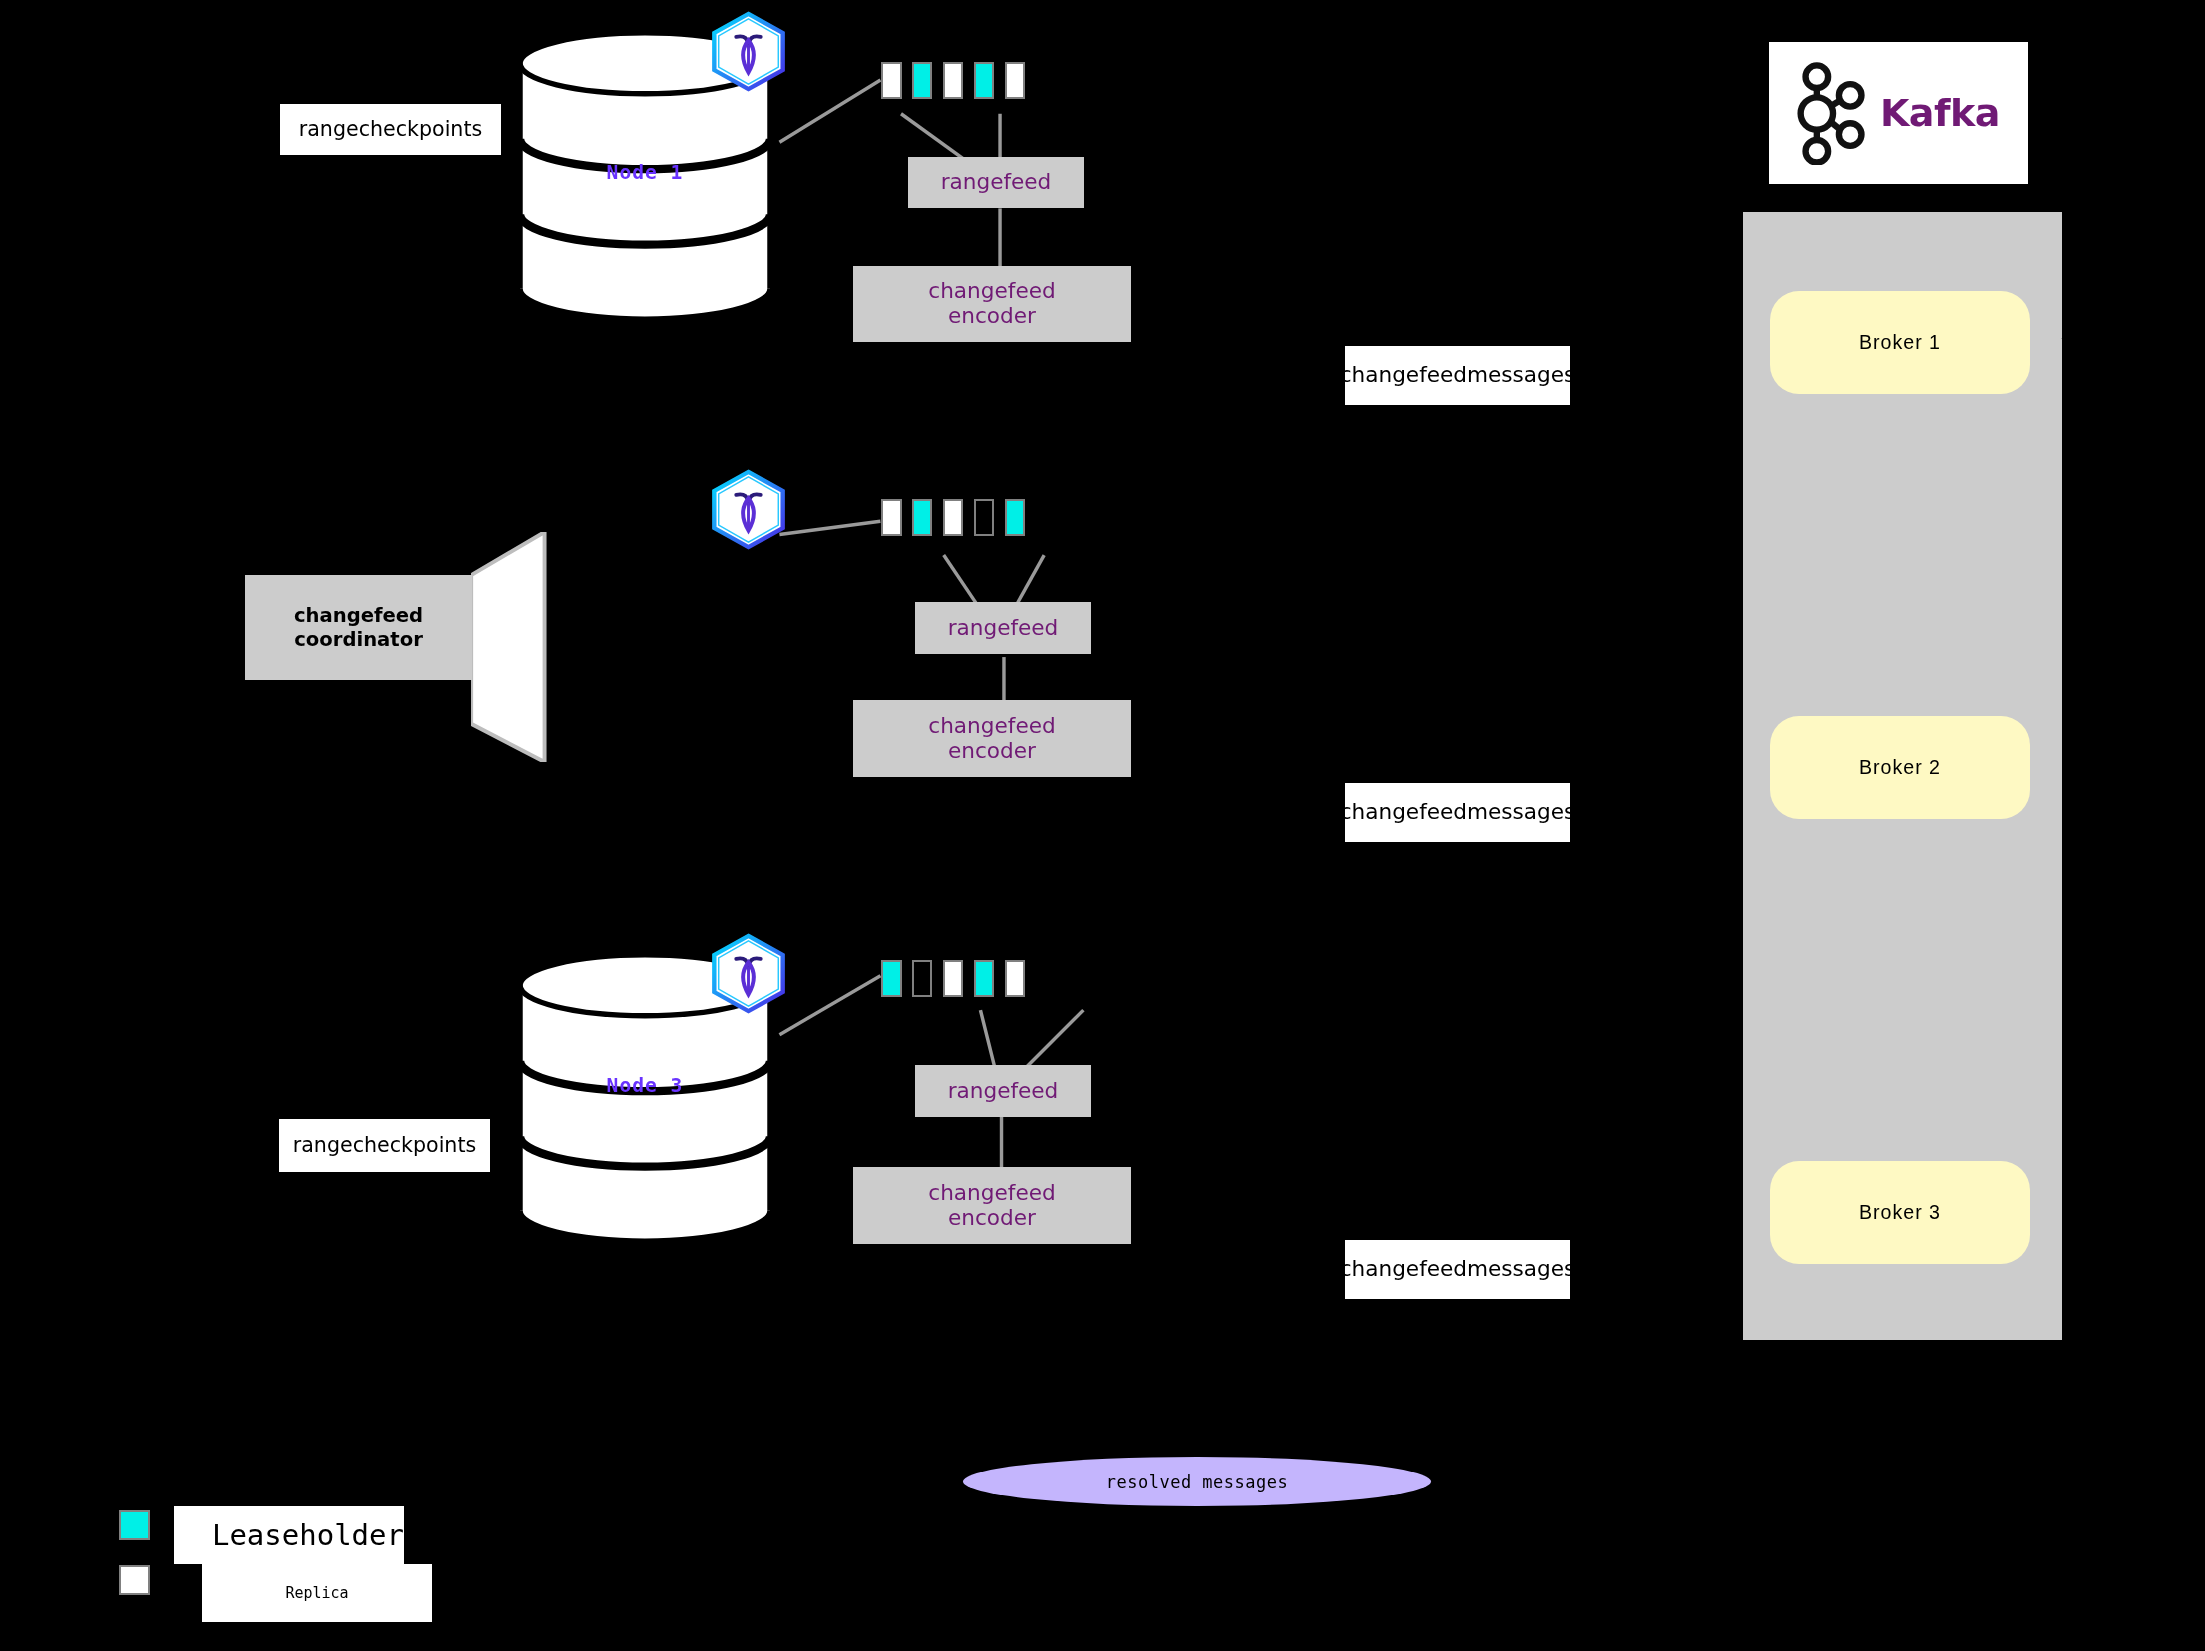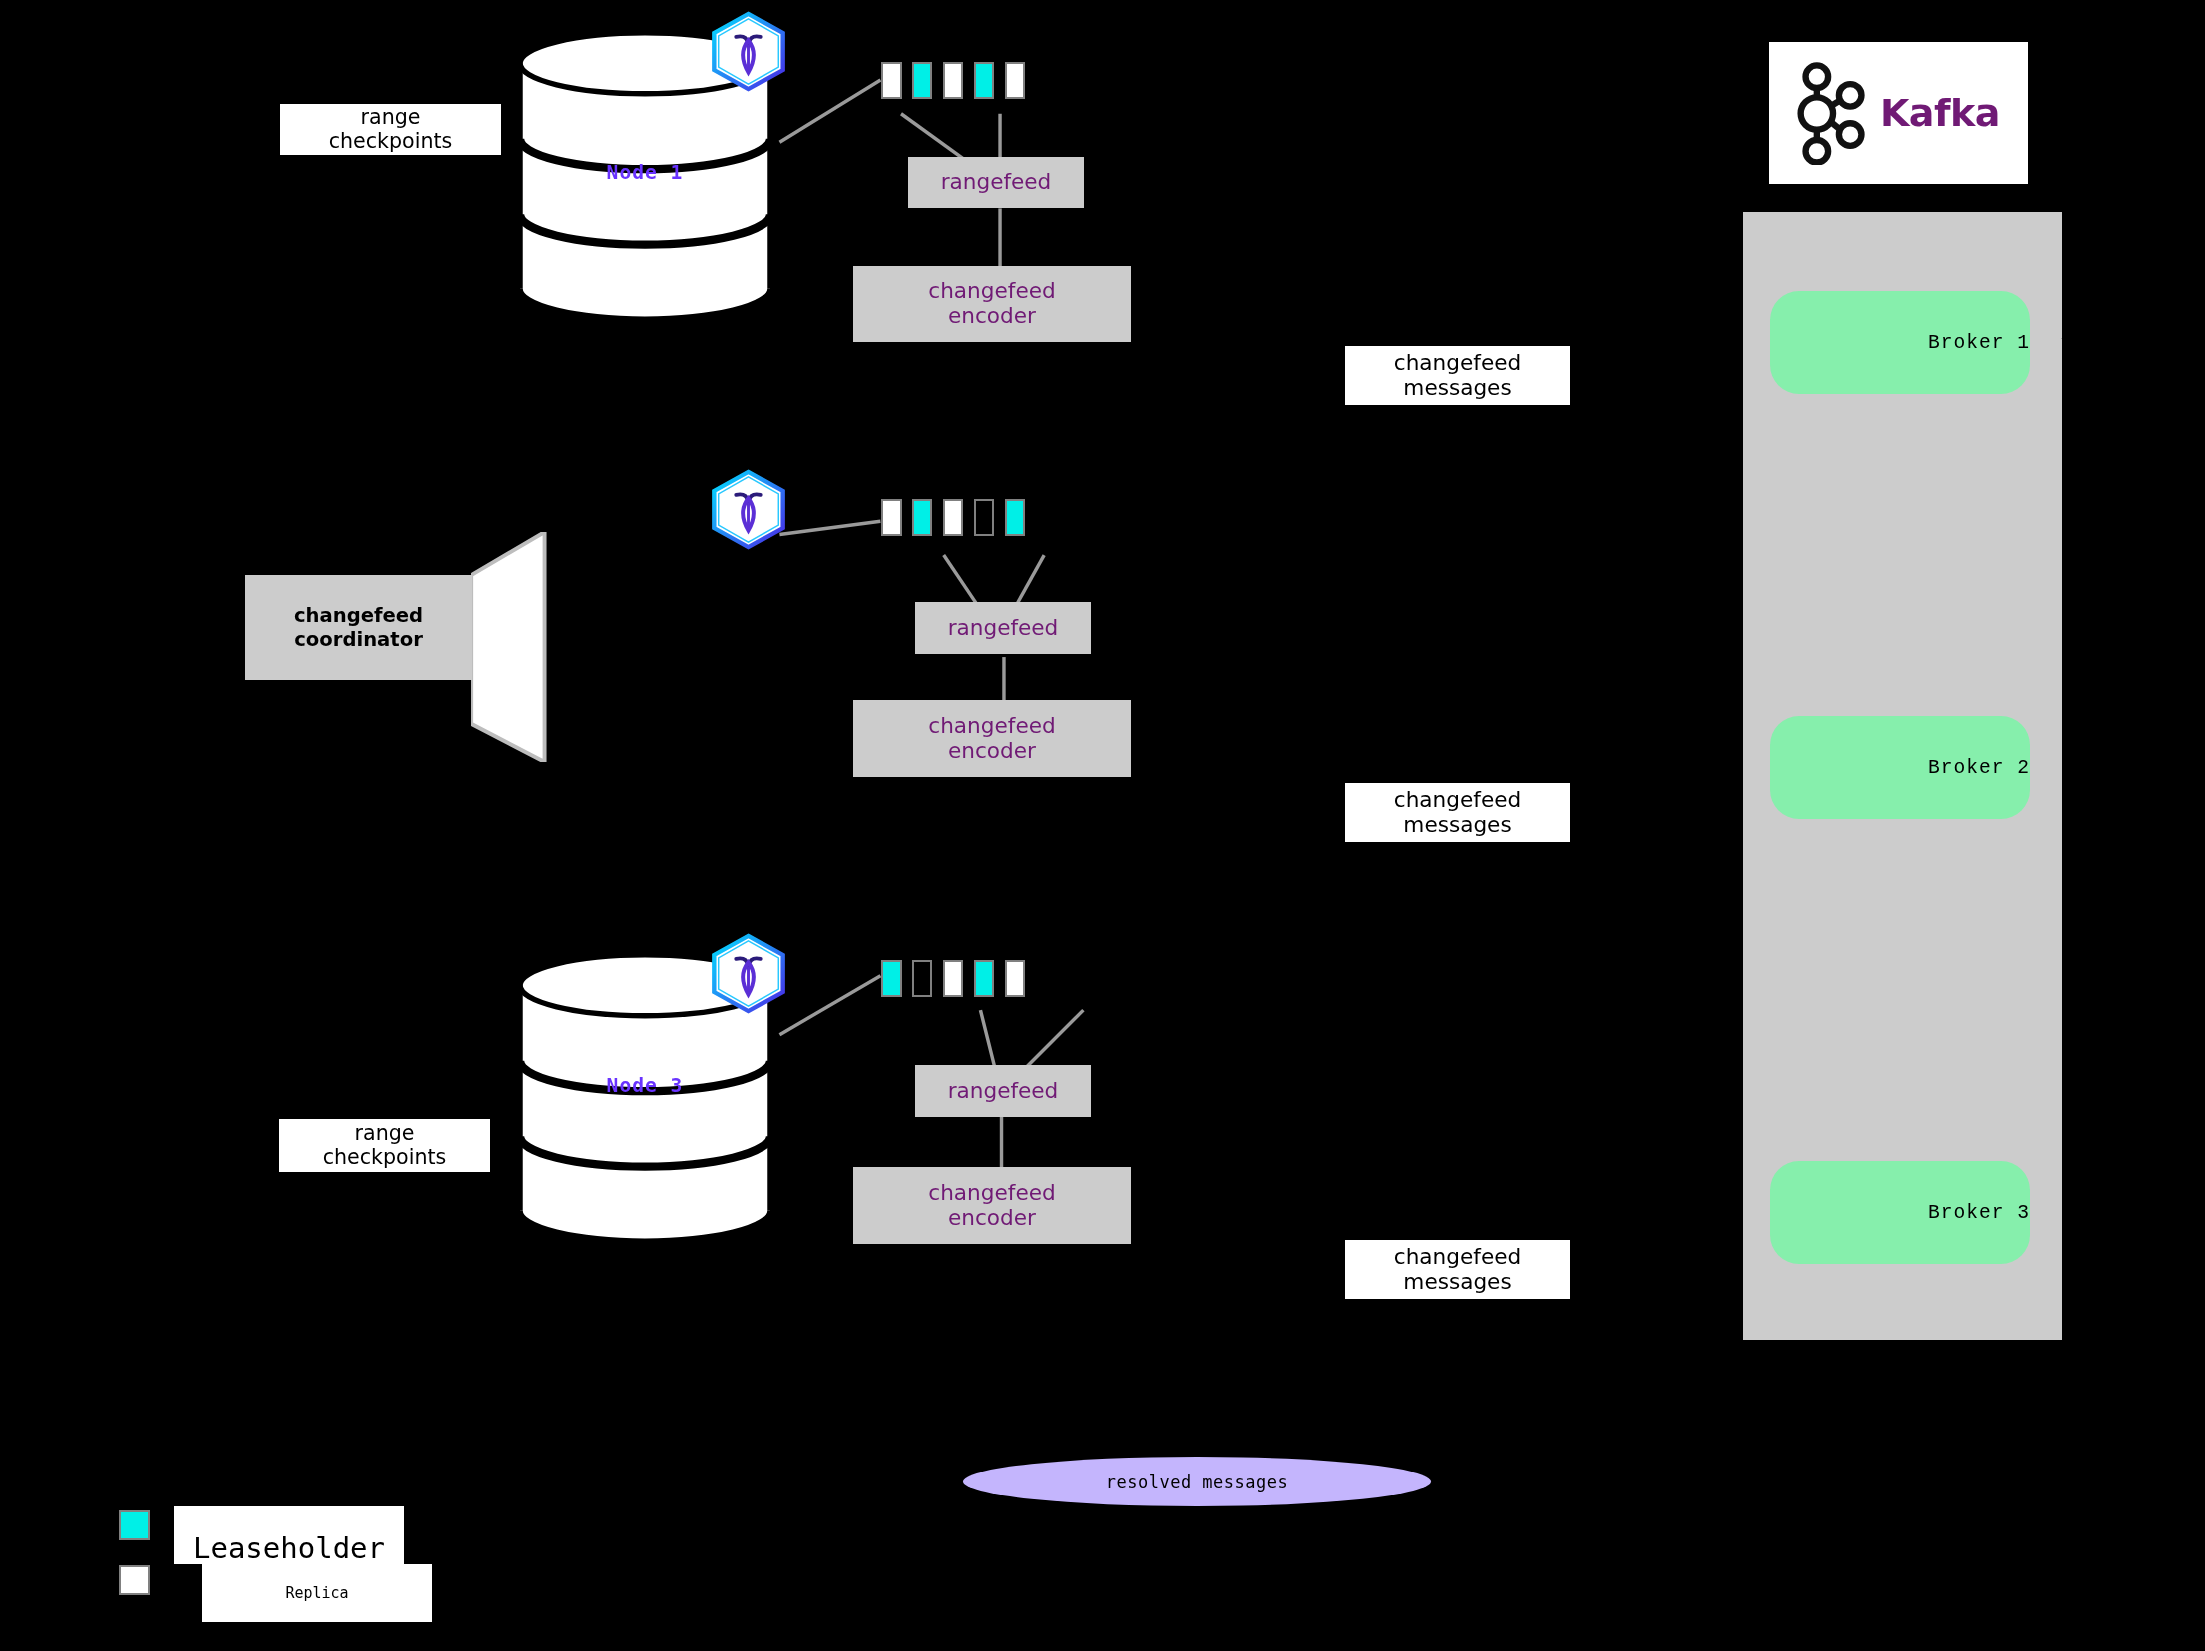--- a/index.html
+++ b/index.html
@@ -5,21 +5,21 @@
   html,body{margin:0;padding:0;background:#000;}
   body{width:2205px;height:1652px;position:relative;overflow:hidden;
        font-family:"DejaVu Sans",sans-serif;}
   #stage{position:absolute;left:0;top:0;width:2205px;height:1652px;background:#000;}
 
   
   .abs{position:absolute;}
 
   
   .plate{position:absolute;background:#fff;color:#000;display:flex;
-         flex-direction:column;align-items:center;justify-content:center;
+         flex-direction:row;align-items:center;justify-content:center;
          font-family:"DejaVu Sans",sans-serif;line-height:1.12;
          white-space:nowrap;box-sizing:border-box;}
   .plate span{display:block;text-align:center;}
 
   
   .greybox{position:absolute;background:#cccccc;color:#701a75;display:flex;
            flex-direction:column;align-items:center;justify-content:center;
            font-family:"DejaVu Sans",sans-serif;line-height:1.15;
            white-space:nowrap;box-sizing:border-box;}
 
@@ -36,23 +36,23 @@
   .rblock.lease{background:#00EFE7;}
   .rblock.replica{background:#ffffff;}
   .rblock.empty{background:transparent;}
 
   
   .kafka-logo{position:absolute;background:#fff;display:flex;
               align-items:center;justify-content:center;gap:8.8px;}
   .kafka-word{font-family:"DejaVu Sans",sans-serif;font-weight:bold;
               font-size:38px;color:#701a75;letter-spacing:-0.5px;}
   .kafka-panel{position:absolute;background:#cccccc;}
-  .broker{position:absolute;background:#86efac;border-radius:29px;
-          display:flex;align-items:center;justify-content:flex-end;
-          font-family:Liberation Mono, monospace;font-size:19.6px;color:#000;
+  .broker{position:absolute;background:#fef9c3;border-radius:29px;
+          display:flex;align-items:center;justify-content:center;
+          font-family:Liberation Sans, sans-serif;font-size:19.6px;color:#000;
           letter-spacing:1px;}
 
   
   .pill{position:absolute;background:#c4b5fd;border-radius:50%/50%;
         display:flex;align-items:center;justify-content:center;
         font-family:"DejaVu Sans Mono",monospace;font-size:17px;color:#000;
         letter-spacing:0.5px;}
 
   
   .coord-box{position:absolute;background:#cccccc;display:flex;

